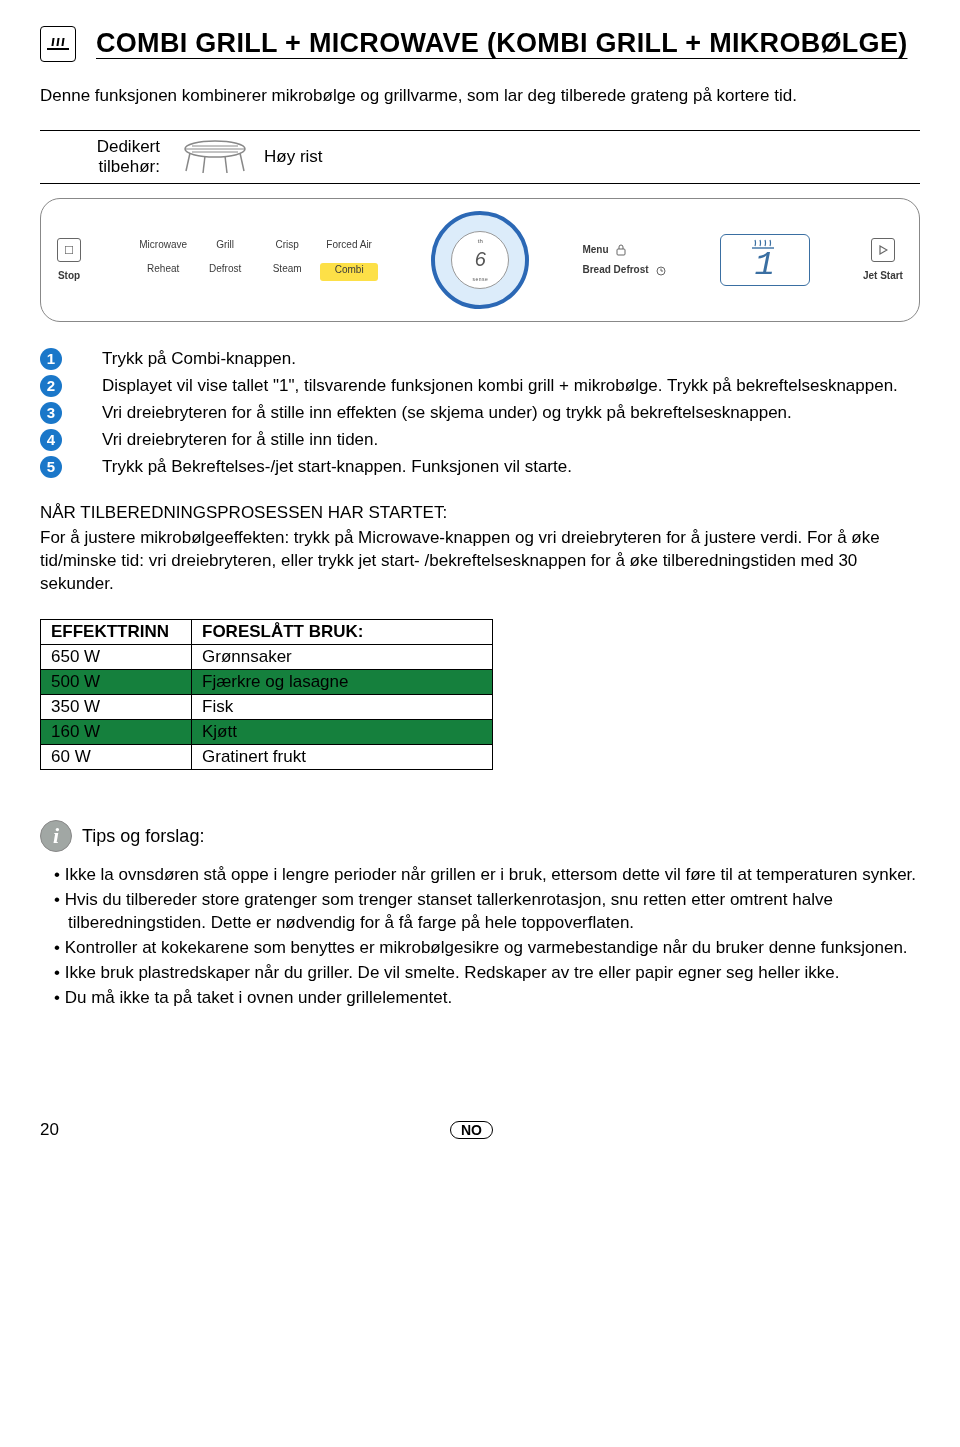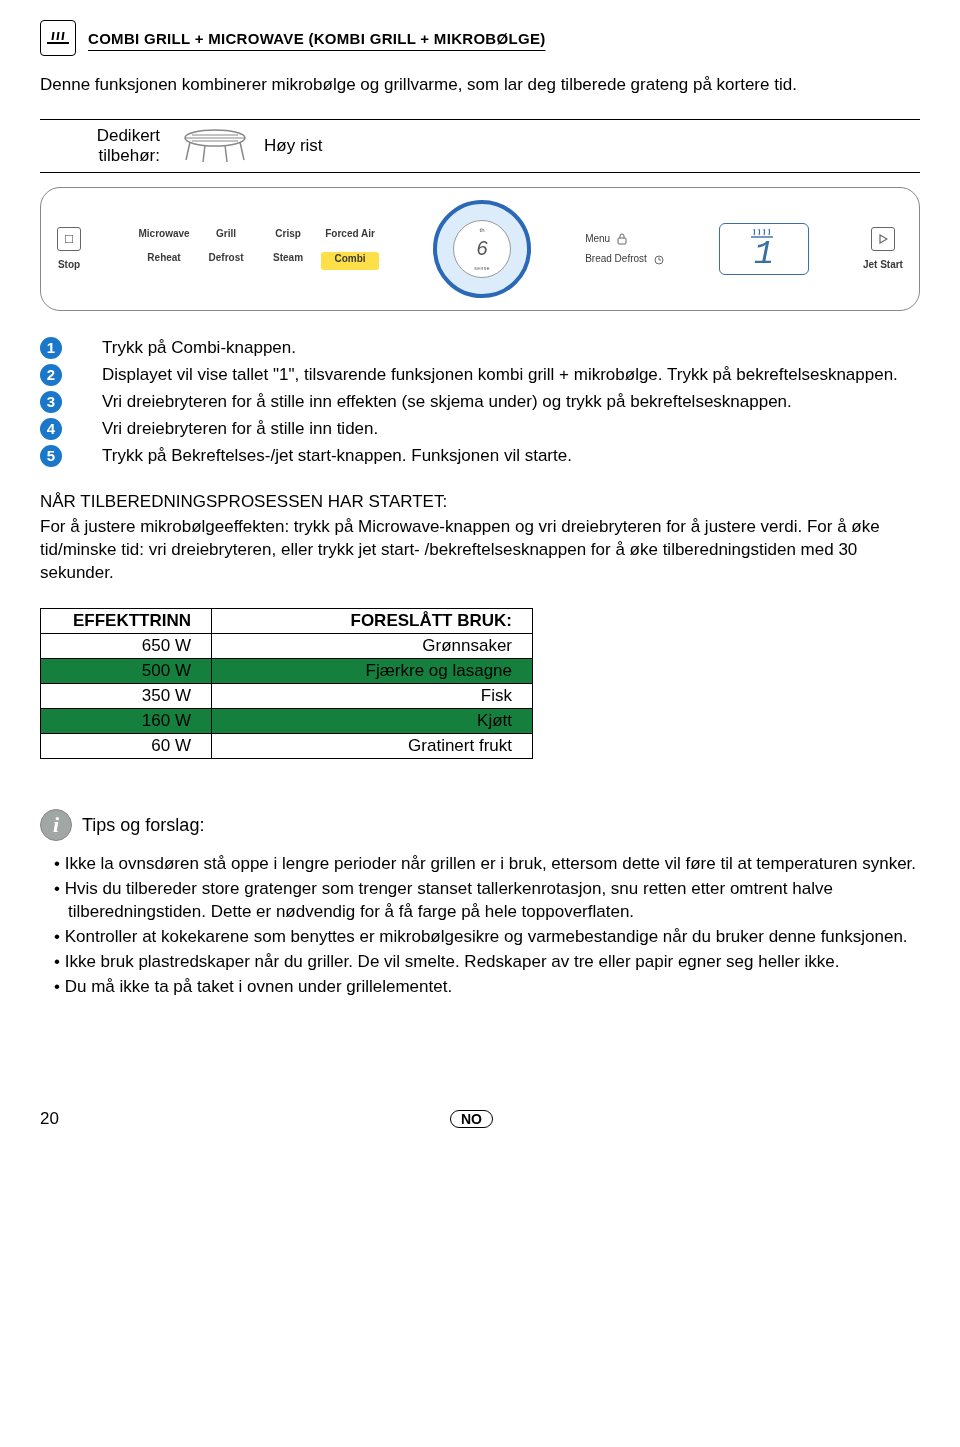--- a/index.html
+++ b/index.html
@@ -45,23 +45,23 @@
     background:#000;
     transform: skewX(-8deg);
   }
   .grill-bar {
     width:22px;
     height:0;
     border-bottom:2px solid #000;
     margin-top:2px;
   }
   h1.page-title {
-    font-size: 15px;
+    font-size: 27px;
     font-weight: bold;
-    margin: 0;
+    margin: 8px;
     letter-spacing: 0.3px;
     text-decoration: underline;
     text-underline-offset: 6px;
     text-decoration-thickness: 1px;
   }
   p.intro {
     font-size: 17px;
     margin: 18px 0 22px 0;
     line-height: 1.35;
   }
@@ -101,37 +101,37 @@
     align-items:center;
     gap:8px;
   }
   .square-btn {
     width:22px;height:22px;border:1.2px solid #666;border-radius:3px;
     display:flex;align-items:center;justify-content:center;
     font-size:10px;color:#666;
   }
   .panel-text { font-size:10px; font-weight:bold; color:#3a3a3a; }
   .btn-cols { display:grid; grid-template-columns: repeat(4, 58px); grid-template-rows: repeat(2, 18px); gap:6px 4px; }
-  .btn-cols span { font-size:10px; font-weight:bold; color:#3a3a3a; text-align:center; }
+  .btn-cols span { font-size:10px; font-weight:normal; color:#3a3a3a; text-align:center; }
   .btn-cols span.hl { background:#fde047; border-radius:3px; padding:1px 3px; }
   .dial {
     width:90px;height:90px;border-radius:50%;
     background:#dcecfa;
     border:4px solid #2b68b5;
     display:flex;align-items:center;justify-content:center;
     position:relative;
   }
   .dial-inner {
     width:56px;height:56px;border-radius:50%;background:#fff;border:1px solid #999;
     display:flex;align-items:center;justify-content:center;
     font-style:italic;font-size:20px;color:#555;position:relative;
   }
   .dial-inner .th { position:absolute;top:6px;font-size:6px;font-style:normal; }
   .dial-inner .sense { position:absolute;bottom:6px;font-size:5px;font-style:normal;letter-spacing:0.5px; }
-  .menu-col { display:flex;flex-direction:column;gap:8px;font-size:10px;font-weight:normal;color:#3a3a3a; }
+  .menu-col { display:flex;flex-direction:column;gap:8px;font-size:10px;font-weight:bold;color:#3a3a3a; }
   .menu-col .row { display:flex;align-items:center;gap:6px; }
   .mini-icon { width:12px;height:12px;color:#666; }
   .display-box {
     width:88px;height:50px;border:1.4px solid #3a6fa2;border-radius:6px;
     display:flex;align-items:center;justify-content:center;
     position:relative;
   }
   .display-grill { position:absolute; top:3px; }
   .display-box .digit {
     font-family: 'Courier New', monospace;
@@ -155,22 +155,22 @@
   .section-body { font-size:17px; line-height:1.35; margin:0 0 24px 0; }
 
   
   table.power {
     border-collapse: collapse;
     margin-bottom: 50px;
   }
   table.power th, table.power td {
     border:1px solid #000;
     font-size:17px;
-    padding:2px 20px;
-    text-align:right;
+    padding:2px 10px;
+    text-align:left;
   }
   table.power th:first-child { width:130px; }
   table.power th:last-child { width:280px; }
   table.power tr.blue td, table.power tr.blue th { background:#15803d; }
 
   
   .tips-head { display:flex;align-items:center;gap:10px;margin-bottom:12px; }
   .info-circle {
     width:30px;height:30px;border-radius:50%;
     background:#a1a7a4;color:#fff;

